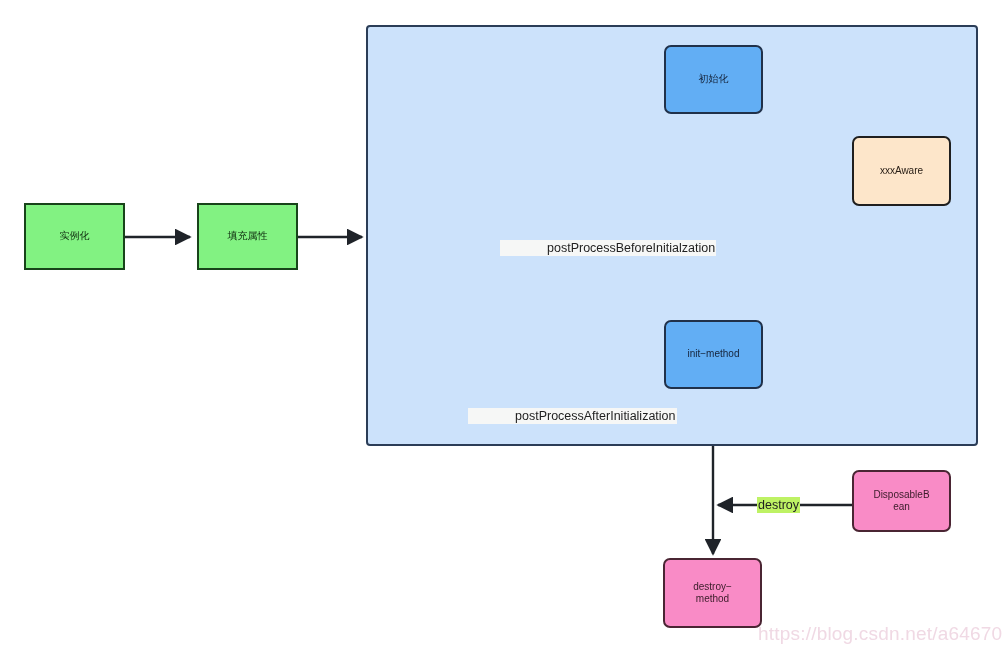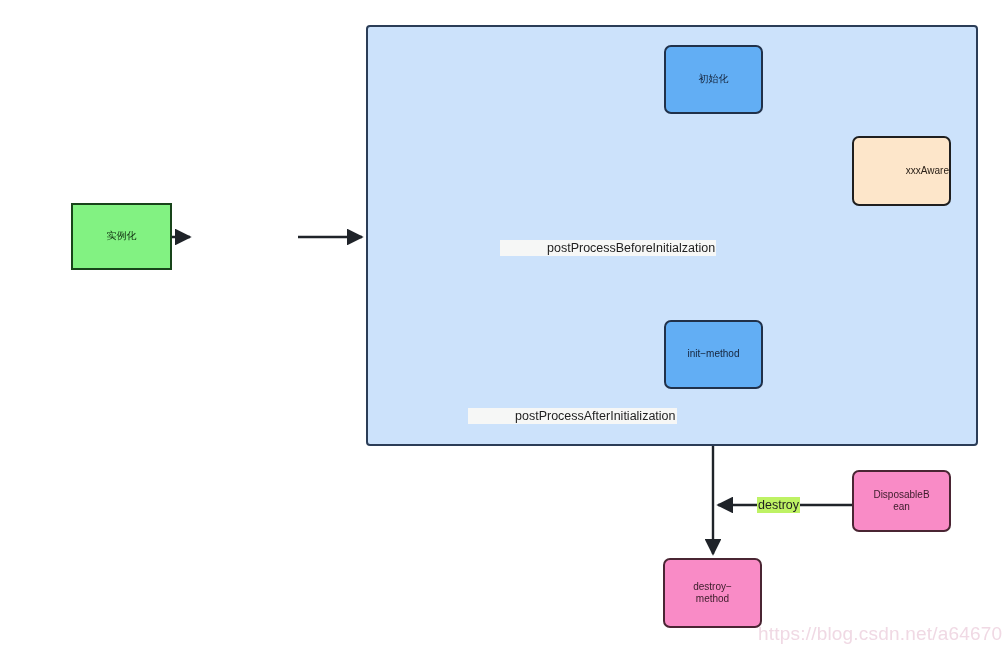--- a/index.html
+++ b/index.html
@@ -34,34 +34,32 @@
     line-height: 1.25;
     font-size: 10px;
     color: #1a1a1a;
     z-index: 3;
   }
   .node-green {
     background: #82f282;
     border: 2px solid #18441a;
     border-radius: 0;
     color: #0d2a0d;
-    margin-left: 47px;
   }
   .node-blue {
     background: #62aef4;
     border: 2px solid #20314a;
     border-radius: 7px;
     color: #14233a;
   }
   .node-orange {
     background: #fde6ca;
     border: 2px solid #1f1f1f;
     border-radius: 7px;
     color: #2b2118;
-    justify-content: flex-end;
   }
   .node-pink {
     background: #f98bc6;
     border: 2px solid #4a2533;
     border-radius: 7px;
     color: #3a1c29;
   }
   .container-box {
     position: absolute;
     box-sizing: border-box;
@@ -138,20 +136,23 @@
 
     <g>
       <path d="M 852 505 L 718 505" stroke="#1f2329" stroke-width="2.4" fill="none" marker-end="url(#arrow)"></path>
     </g>
   </svg>
 
   <div class="node node-green cjk" style="left:24px; top:203px; width:101px; height:67px;">
     <span>实例化</span>
   </div>
 
+  <div class="node node-green cjk" style="left:197px; top:203px; width:101px; height:67px;">
+    <span>填充属性</span>
+  </div>
 
 
   <div class="node node-blue cjk" style="left:664px; top:45px; width:99px; height:69px;">
     <span>初始化</span>
   </div>
 
   <div class="node node-orange" style="left:852px; top:136px; width:99px; height:70px;">
     <span>xxxAware</span>
   </div>
 

